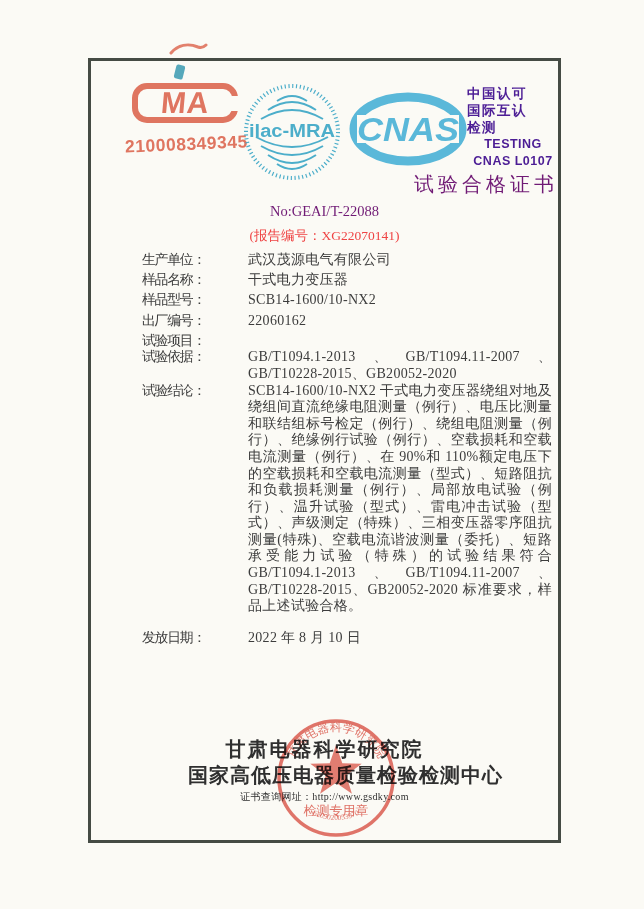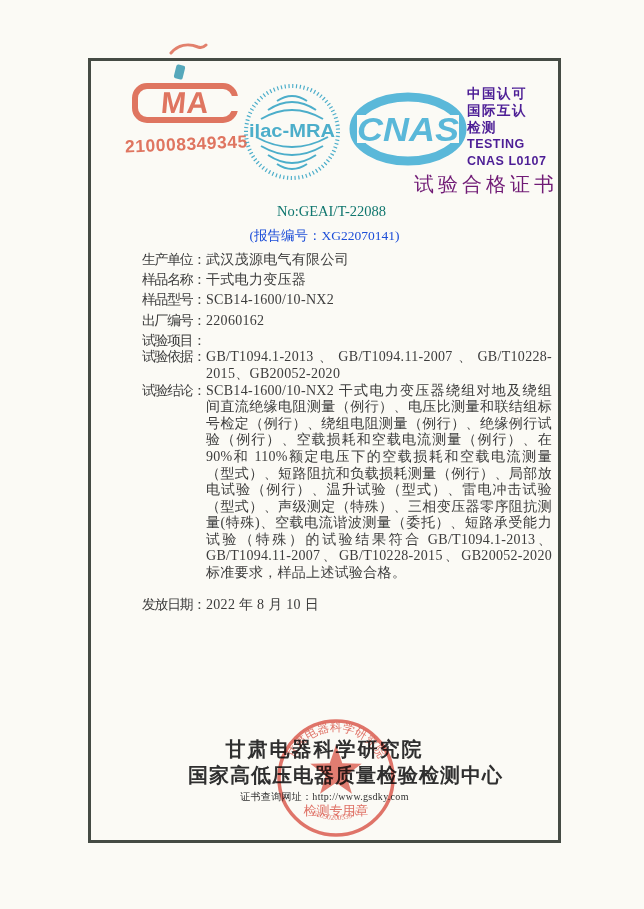--- a/index.html
+++ b/index.html
@@ -37,29 +37,29 @@
     font-weight:bold;font-size:17.5px;color:#dd6a54;letter-spacing:.5px;
     transform:rotate(-2.5deg);white-space:nowrap;
   }
   .ilac{position:absolute;left:150px;top:20px;opacity:.9;}
   .cnas{position:absolute;left:258px;top:30px;opacity:.9;}
   .accred{
     position:absolute;left:376px;top:24px;width:92px;
     color:#4c1d95;font-size:13.5px;line-height:17px;letter-spacing:1.5px;
     font-weight:bold;
   }
-  .accred .en{font-family:"Liberation Sans","DejaVu Sans",sans-serif;font-size:12.5px;letter-spacing:.5px;}
+  .accred .en{font-family:"Liberation Sans","DejaVu Sans",sans-serif;font-size:12.5px;letter-spacing:.5px;text-align:center;}
   
   .title{position:absolute;top:110px;left:0;width:100%;text-align:right;
     font-size:20px;font-weight:normal;letter-spacing:4px;color:#701a75;}
-  .cert-no{position:absolute;top:142px;left:0;width:100%;text-align:center;font-size:14.5px;color:#0f766e;padding-left:7px;}
-  .report-no{position:absolute;top:166px;left:0;width:100%;text-align:center;font-size:13.5px;color:#1d4ed8;}
+  .cert-no{position:absolute;top:142px;left:0;width:100%;text-align:center;font-size:14.5px;color:#701a75;}
+  .report-no{position:absolute;top:166px;left:0;width:100%;text-align:center;font-size:13.5px;color:#ef4444;}
   
   .fields{position:absolute;left:51px;top:191px;width:410px;}
-  .row{display:flex;font-size:14px;line-height:16.6px;color:#3c3c3c;}
+  .row{display:flex;font-size:14px;line-height:16.6px;color:#3c3c3c;gap:42px;}
   .row .lbl{flex:none;width:64px;font-size:13.8px;letter-spacing:-1.2px;white-space:nowrap;}
   .row .val{flex:1;letter-spacing:.3px;text-align:justify;}
   .row.single{margin-bottom:3.6px;}
   .row.after-gap{margin-top:4px;align-items:flex-end;}
   .row.concl{margin-bottom:15px;}
   
   .footer{position:absolute;top:676px;left:0;width:100%;text-align:center;color:#2f2f2f;}
   .org1{font-size:20px;font-weight:bold;letter-spacing:2px;line-height:25px;}
   .org2{font-size:20px;font-weight:bold;letter-spacing:1px;line-height:26px;padding-left:42px;}
   .query{font-size:10px;font-weight:normal;margin-top:2px;letter-spacing:.3px;}

